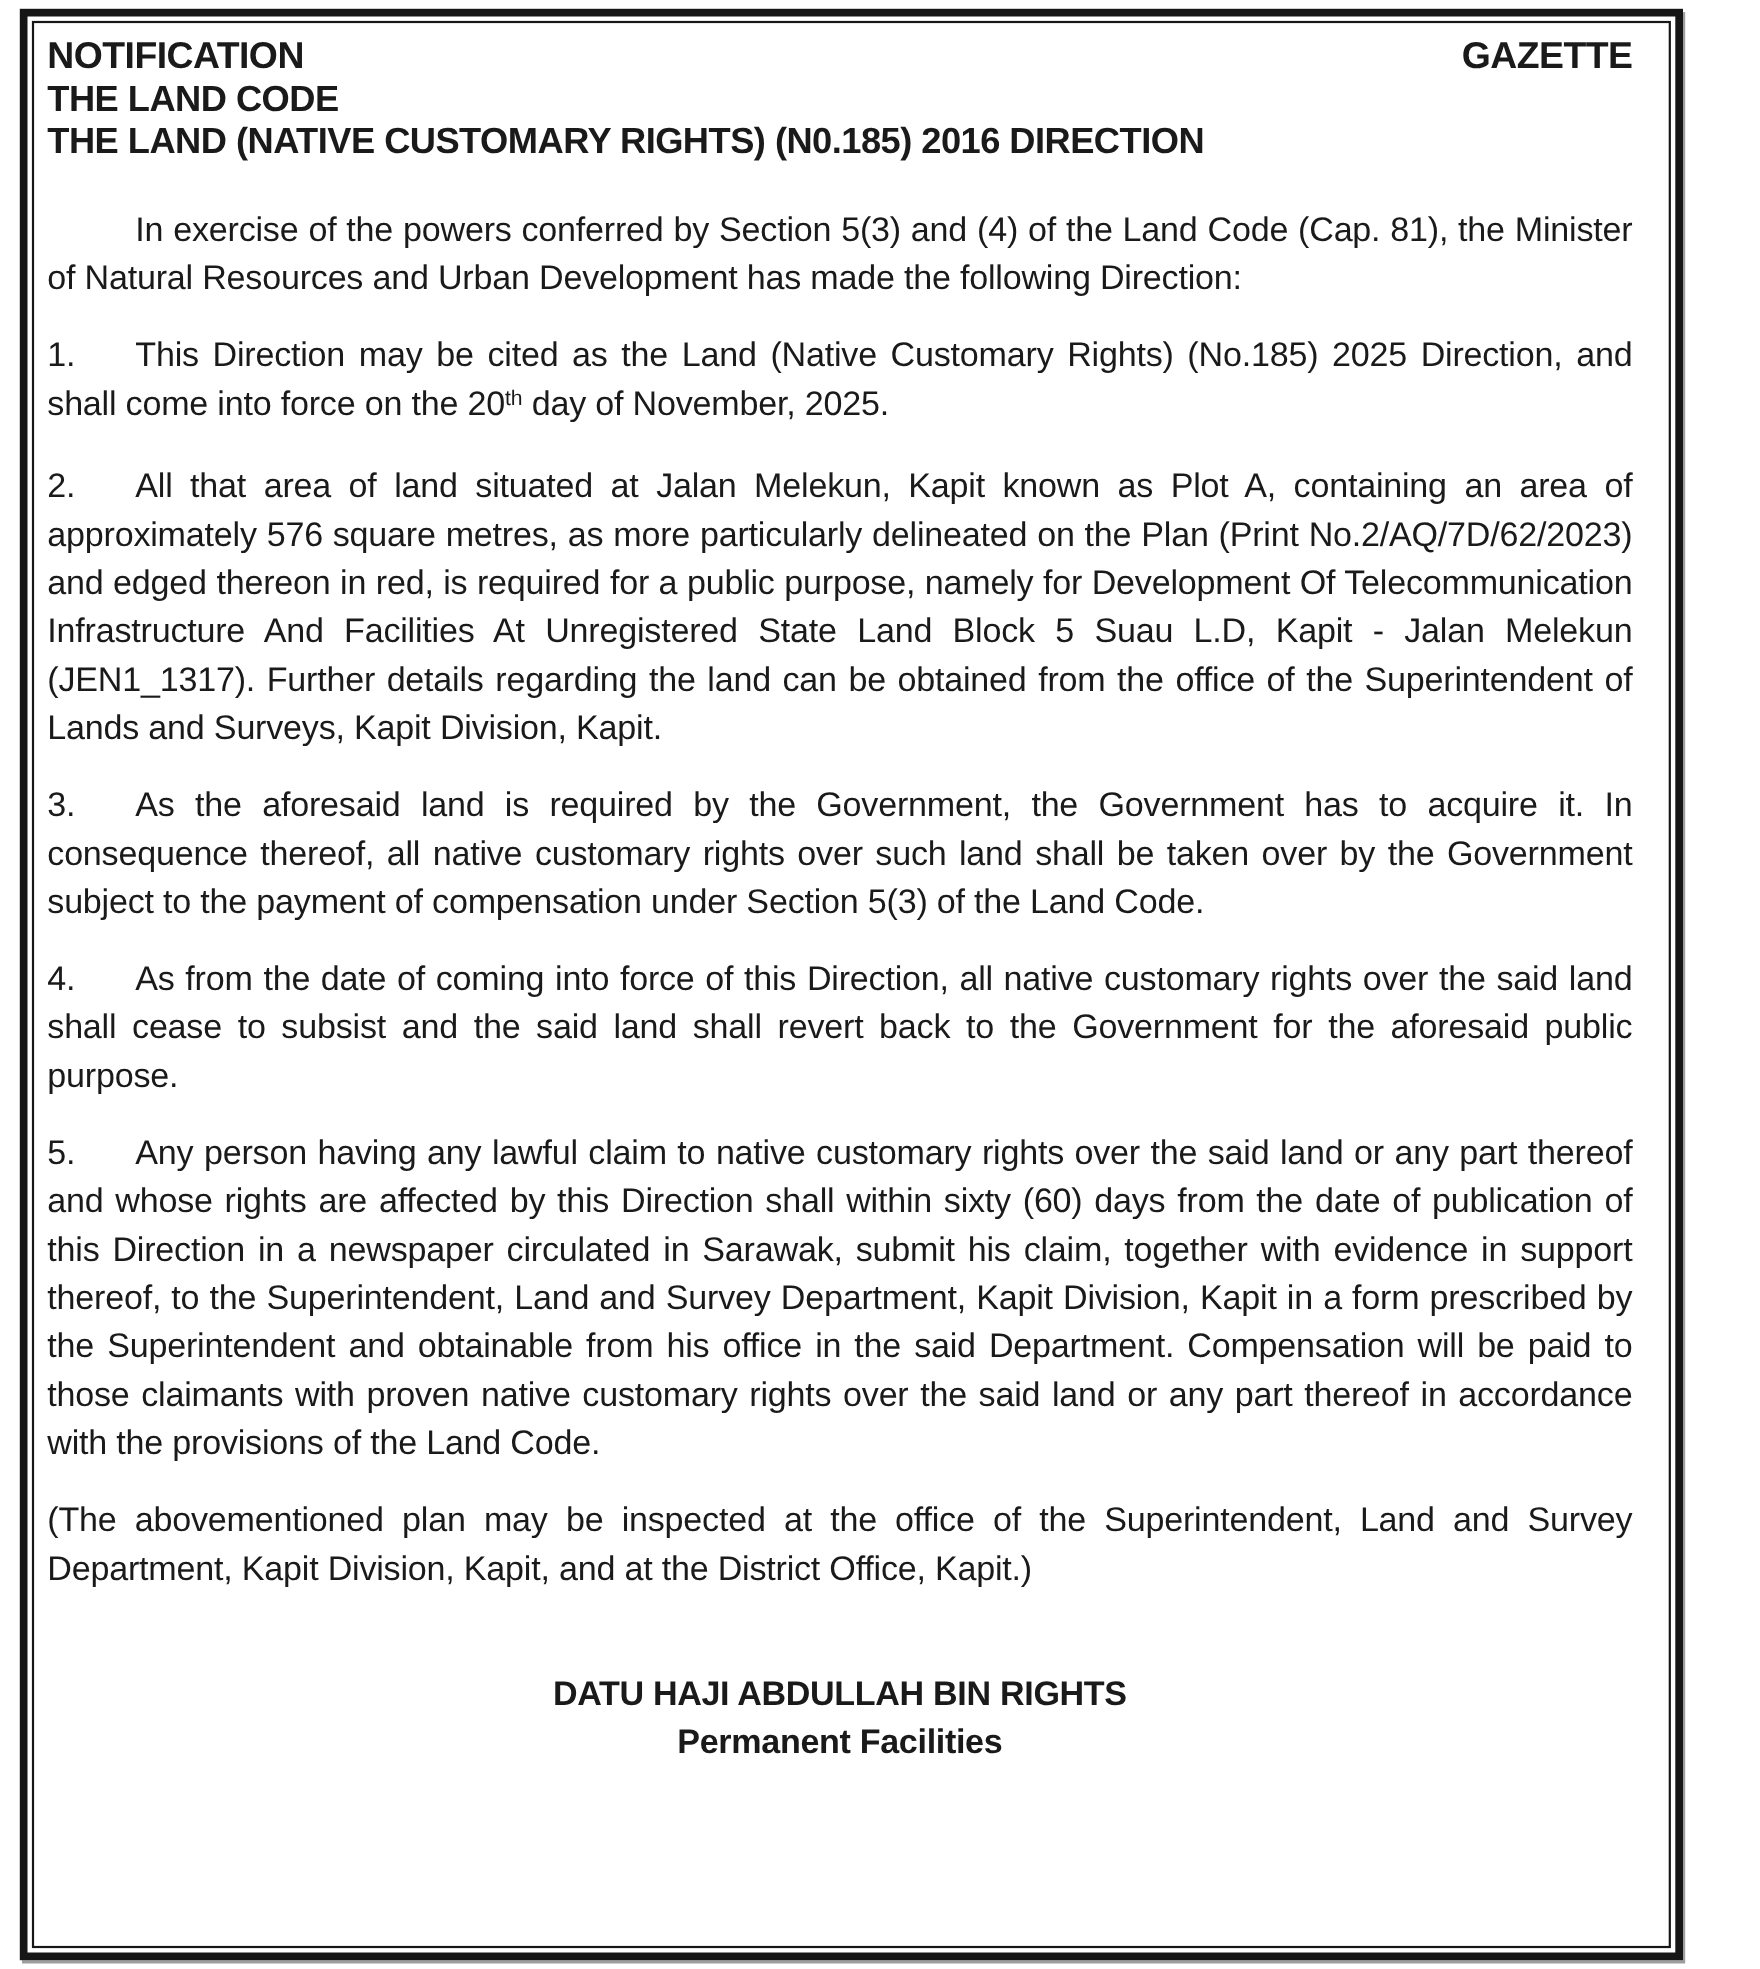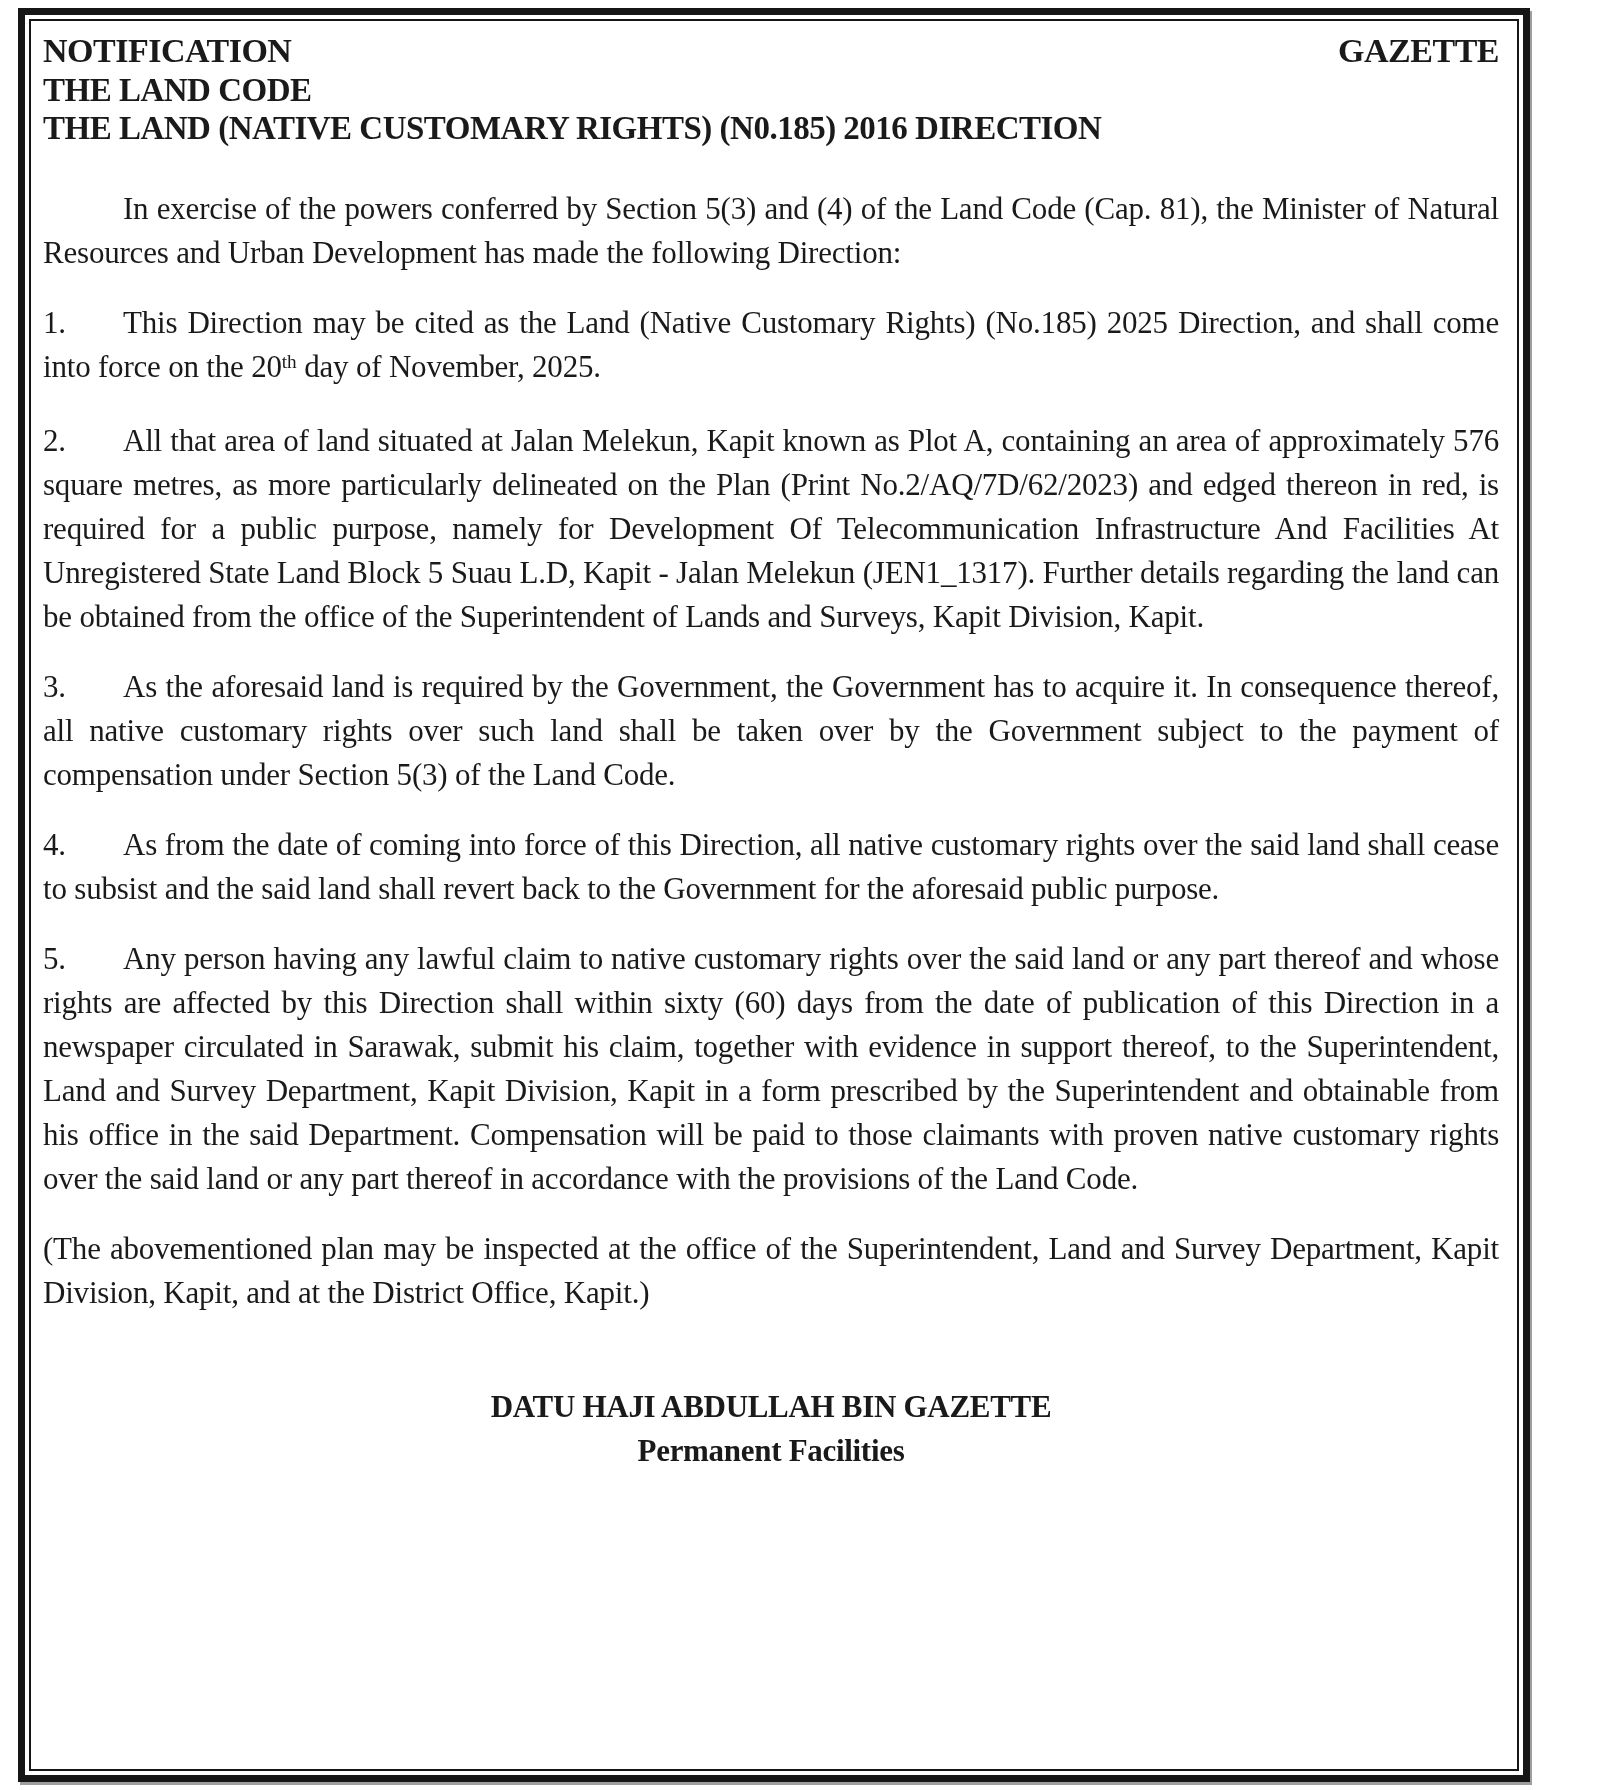--- a/index.html
+++ b/index.html
@@ -28,22 +28,21 @@
     border: 7px solid #161616;
     box-sizing: border-box;
     box-shadow: 2px 3px 0 rgba(40,40,40,0.45);
     background: #ffffff;
   }
   .inner-frame {
     position: absolute;
     inset: 4px;
     border: 2px solid #161616;
     box-sizing: border-box;
-    padding: 10px 18px 10px 12px;
-    font-family: Liberation Serif, serif;
+    padding: 10px 33px 10px 12px;
   }
   .content {
     position: relative;
     width: 100%;
     height: 100%;
     box-sizing: border-box;
     font-size: 31px;
     line-height: 44px;
     letter-spacing: -0.2px;
   }
@@ -127,20 +126,20 @@
         <p class="para"><span class="num">3.</span><span>As the aforesaid land is required by the Government, the Government has to acquire it. In consequence thereof, all native customary rights over such land shall be taken over by the Government subject to the payment of compensation under Section 5(3) of the Land Code.</span></p>
 
         <p class="para"><span class="num">4.</span><span>As from the date of coming into force of this Direction, all native customary rights over the said land shall cease to subsist and the said land shall revert back to the Government for the aforesaid public purpose.</span></p>
 
         <p class="para"><span class="num">5.</span><span>Any person having any lawful claim to native customary rights over the said land or any part thereof and whose rights are affected by this Direction shall within sixty (60) days from the date of publication of this Direction in a newspaper circulated in Sarawak, submit his claim, together with evidence in support thereof, to the Superintendent, Land and Survey Department, Kapit Division, Kapit in a form prescribed by the Superintendent and obtainable from his office in the said Department. Compensation will be paid to those claimants with proven native customary rights over the said land or any part thereof in accordance with the provisions of the Land Code.</span></p>
 
         <p class="para note">(The abovementioned plan may be inspected at the office of the Superintendent, Land and Survey Department, Kapit Division, Kapit, and at the District Office, Kapit.)</p>
 
 
         <div class="signature">
-          <div>DATU HAJI ABDULLAH BIN GAZETTE</div>
+          <div>DATU HAJI ABDULLAH BIN RIGHTS</div>
           <div>Permanent Facilities</div>
         </div>
 
       </div>
     </div>
   </div>
 </div>
 
 </body></html>

